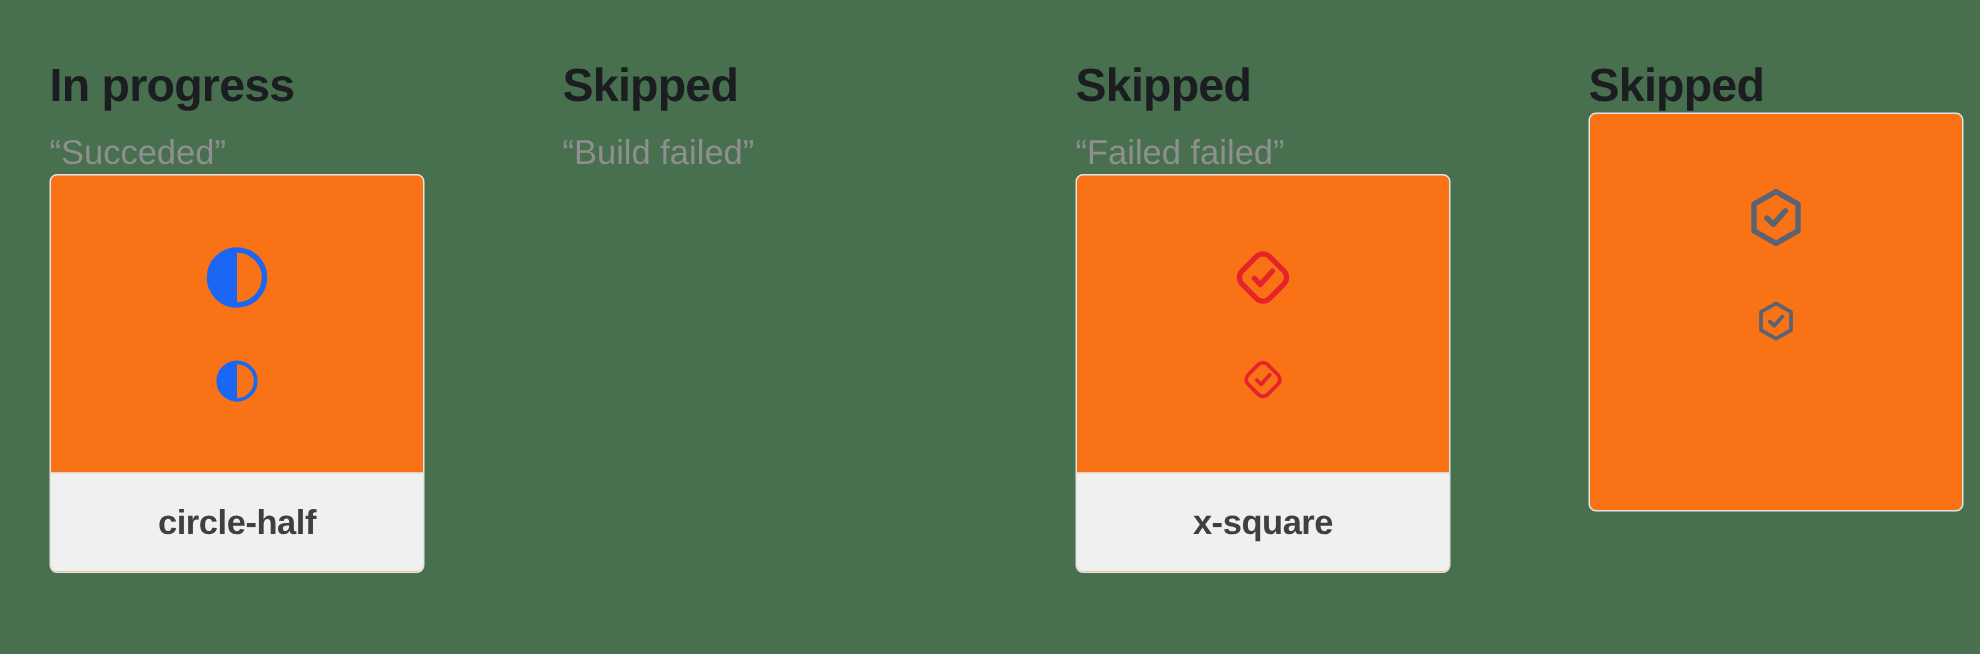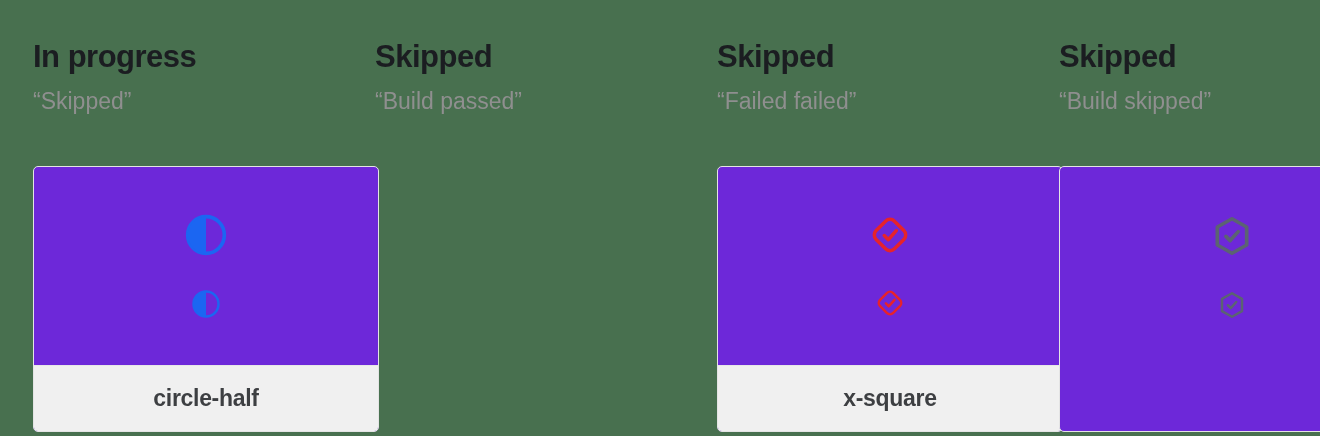--- a/index.html
+++ b/index.html
@@ -24,24 +24,23 @@
     line-height: 1.2;
   }
   .subtitle {
     margin-top: 13px;
     font-size: 23px;
     font-weight: 500;
     color: #8f8f8f;
     line-height: 1.2;
   }
   .card {
-    margin-top: 50px;
-    width: 346px;
+    width: 250px;
     height: 266px;
-    background: #6d28d9;
+    background: #f97316;
     border: 1px solid #e4e4e4;
     border-radius: 5px;
     overflow: hidden;
     display: flex;
     flex-direction: column;
   }
   .card-body {
     height: 200px;
     display: flex;
     flex-direction: column;
@@ -69,41 +68,41 @@
     letter-spacing: -0.3px;
   }
 </style>
 </head>
 <body style="background-color: rgb(72, 112, 79);">
 
 <div class="row">
 
   <section class="col">
     <h2 class="title">In progress</h2>
-    <p class="subtitle">“Skipped”</p>
+    <p class="subtitle">“Succeded”</p>
     <div class="card">
       <div class="card-body" style="color: rgb(27, 102, 242);">
         <svg class="icon xl" viewBox="0 0 24 24" fill="none" stroke="currentColor" stroke-width="2">
           <circle cx="12" cy="12" r="10"></circle>
           <path d="M12 2 A10 10 0 0 0 12 22 Z" fill="currentColor" stroke="none"></path>
         </svg>
         <svg class="icon sm" viewBox="0 0 24 24" fill="none" stroke="currentColor" stroke-width="2">
           <circle cx="12" cy="12" r="10"></circle>
           <path d="M12 2 A10 10 0 0 0 12 22 Z" fill="currentColor" stroke="none"></path>
         </svg>
       </div>
       <div class="card-footer">
         <span>circle-half</span>
       </div>
     </div>
   </section>
 
   <section class="col">
     <h2 class="title">Skipped</h2>
-    <p class="subtitle">“Build passed”</p>
+    <p class="subtitle">“Build failed”</p>
   </section>
 
   <section class="col">
     <h2 class="title">Skipped</h2>
     <p class="subtitle">“Failed failed”</p>
     <div class="card">
       <div class="card-body" style="color: rgb(230, 35, 43);">
         <svg class="icon lg" viewBox="0 0 24 24" fill="none" stroke="currentColor" stroke-width="2" stroke-linecap="round" stroke-linejoin="round">
           <rect x="4.6" y="4.6" width="14.8" height="14.8" rx="3.6" transform="rotate(45 12 12)"></rect>
           <path d="M8.7 12.3 l2.3 2.4 L15.6 9.5"></path>
@@ -114,21 +113,20 @@
         </svg>
       </div>
       <div class="card-footer">
         <span>x-square</span>
       </div>
     </div>
   </section>
 
   <section class="col">
     <h2 class="title">Skipped</h2>
-    <p class="subtitle">“Build skipped”</p>
     <div class="card">
       <div class="card-body" style="color: rgb(91, 99, 114);">
         <svg class="icon xl" viewBox="0 0 24 24" fill="none" stroke="currentColor" stroke-width="2" stroke-linecap="round" stroke-linejoin="round">
           <path d="M12 2.6 L20 7.1 V16.9 L12 21.4 L4 16.9 V7.1 Z"></path>
           <path d="M8.7 12.2 l2.3 2.3 L15.4 9.6"></path>
         </svg>
         <svg class="icon sm" viewBox="0 0 24 24" fill="none" stroke="currentColor" stroke-width="2" stroke-linecap="round" stroke-linejoin="round">
           <path d="M12 2.6 L20 7.1 V16.9 L12 21.4 L4 16.9 V7.1 Z"></path>
           <path d="M8.7 12.2 l2.3 2.3 L15.4 9.6"></path>
         </svg>

